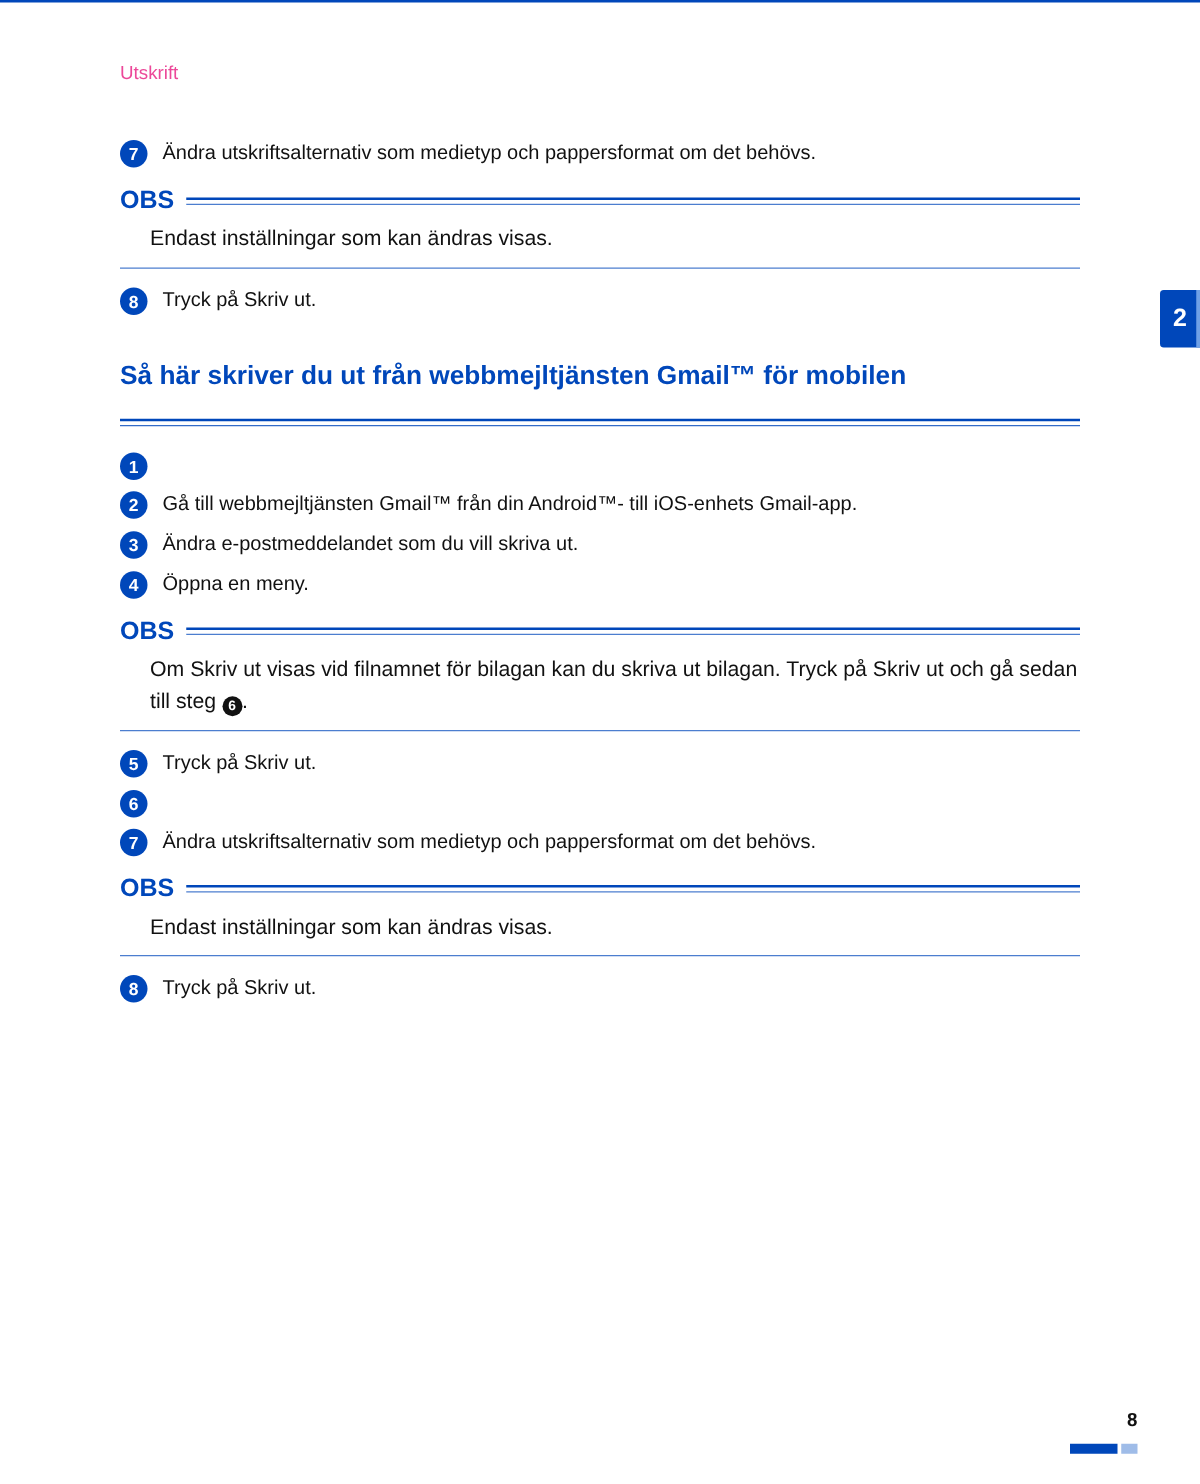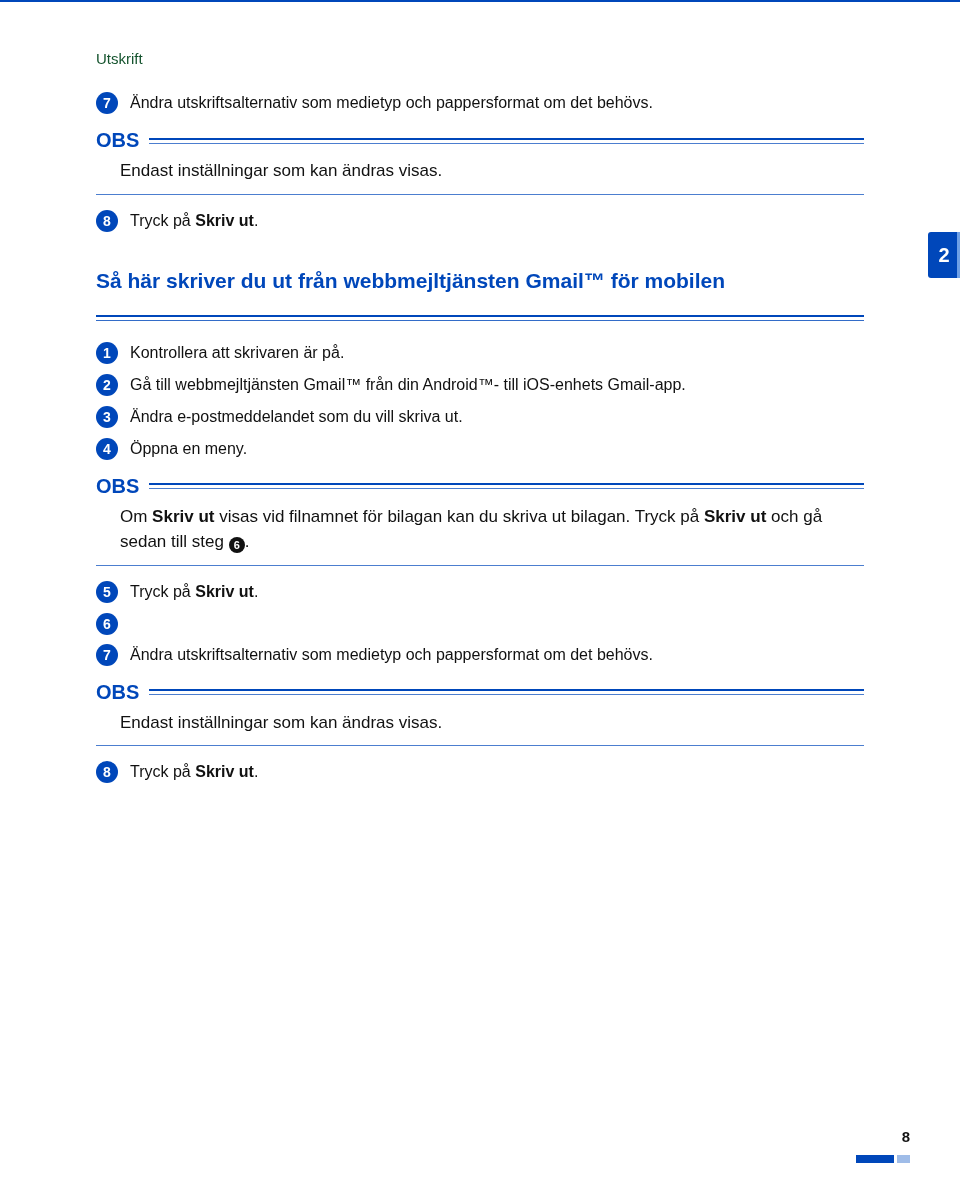--- a/index.html
+++ b/index.html
@@ -1,40 +1,40 @@
 <!DOCTYPE html>
 <html><head>
 <meta charset="utf-8">
 <style>
   * { box-sizing: border-box; margin: 0; padding: 0; }
   html, body { width: 960px; font-family: Arial, Helvetica, sans-serif; background: #fff; }
   .page { width: 960px; min-height: 1187px; position: relative; }
   .top-rule { border-top: 2px solid #0047ba; margin: 0 0 0 0; width: 100%; }
   .content { padding: 48px 96px 32px 96px; }
-  .section-tag { color: #14532d; font-size: 15px; margin-bottom: 24px; }
+  .section-tag { color: #ec4899; font-size: 15px; margin-bottom: 44px; }
   .step { display: flex; align-items: flex-start; gap: 12px; margin: 8px 0; }
   .bullet { flex: 0 0 auto; width: 22px; height: 22px; border-radius: 50%; background: #0047ba; color: #fff; font-size: 14px; font-weight: bold; display: flex; align-items: center; justify-content: center; margin-top: 1px; }
   .step-text { font-size: 16px; color: #111; line-height: 1.5; }
   .obs-block { margin: 14px 0 14px 0; }
   .obs-head { display: flex; align-items: center; margin-bottom: 6px; }
   .obs-label { color: #0047ba; font-weight: bold; font-size: 20px; padding-right: 10px; }
   .obs-body { font-size: 17px; color: #111; padding: 0 0 10px 24px; line-height: 1.5; }
   .h2 { color: #0047ba; font-size: 21px; font-weight: bold; margin: 36px 0 22px 0; }
   .h2-underlines { margin-bottom: 20px; }
   .h2-underlines .u1 { height: 2px; background: #0047ba; }
   .h2-underlines .u2 { height: 1px; background: #0047ba; margin-top: 3px; opacity: .8; }
   .inline-bullet { display: inline-flex; width: 16px; height: 16px; border-radius: 50%; background: #111; color: #fff; font-size: 11px; font-weight: bold; align-items: center; justify-content: center; vertical-align: -2px; }
   .side-tab { position: absolute; right: 0; top: 232px; width: 32px; height: 46px; background: #0047ba; color: #fff; font-size: 20px; font-weight: bold; display: flex; align-items: center; justify-content: center; border-top-left-radius: 3px; border-bottom-left-radius: 3px; }
   .side-tab::after { content: ""; position: absolute; right: -1px; top: 0; bottom: 0; width: 4px; background: #6fa0e6; }
   .footer { position: absolute; bottom: 24px; right: 50px; text-align: right; }
   .footer .pg { font-size: 15px; font-weight: bold; color: #111; }
   .footer .fbar { width: 54px; height: 8px; margin-top: 10px; display: flex; gap: 3px; margin-left: auto; }
   .footer .fbar span:first-child { flex: 3; background: #0047ba; }
   .footer .fbar span:last-child { flex: 1; background: #9fbce8; }
-  .bold { font-weight: bold; }
+  .bold { font-weight: normal; }
 </style>
 </head>
 <body>
 <div class="page">
   <div class="top-rule"></div>
 
   <div class="side-tab">
     <span>2</span>
   </div>
 
@@ -67,21 +67,20 @@
     </div>
 
     <div class="h2">Så här skriver du ut från webbmejltjänsten Gmail™ för mobilen</div>
     <div class="h2-underlines">
       <div class="u1"></div>
         <div class="u2"></div>
     </div>
 
     <div class="step">
       <div class="bullet">1</div>
-      <div class="step-text">Kontrollera att skrivaren är på.</div>
     </div>
     <div class="step">
       <div class="bullet">2</div>
       <div class="step-text">Gå till webbmejltjänsten Gmail™ från din Android™- till iOS-enhets Gmail-app.</div>
     </div>
     <div class="step">
       <div class="bullet">3</div>
       <div class="step-text">Ändra e-postmeddelandet som du vill skriva ut.</div>
     </div>
     <div class="step">

